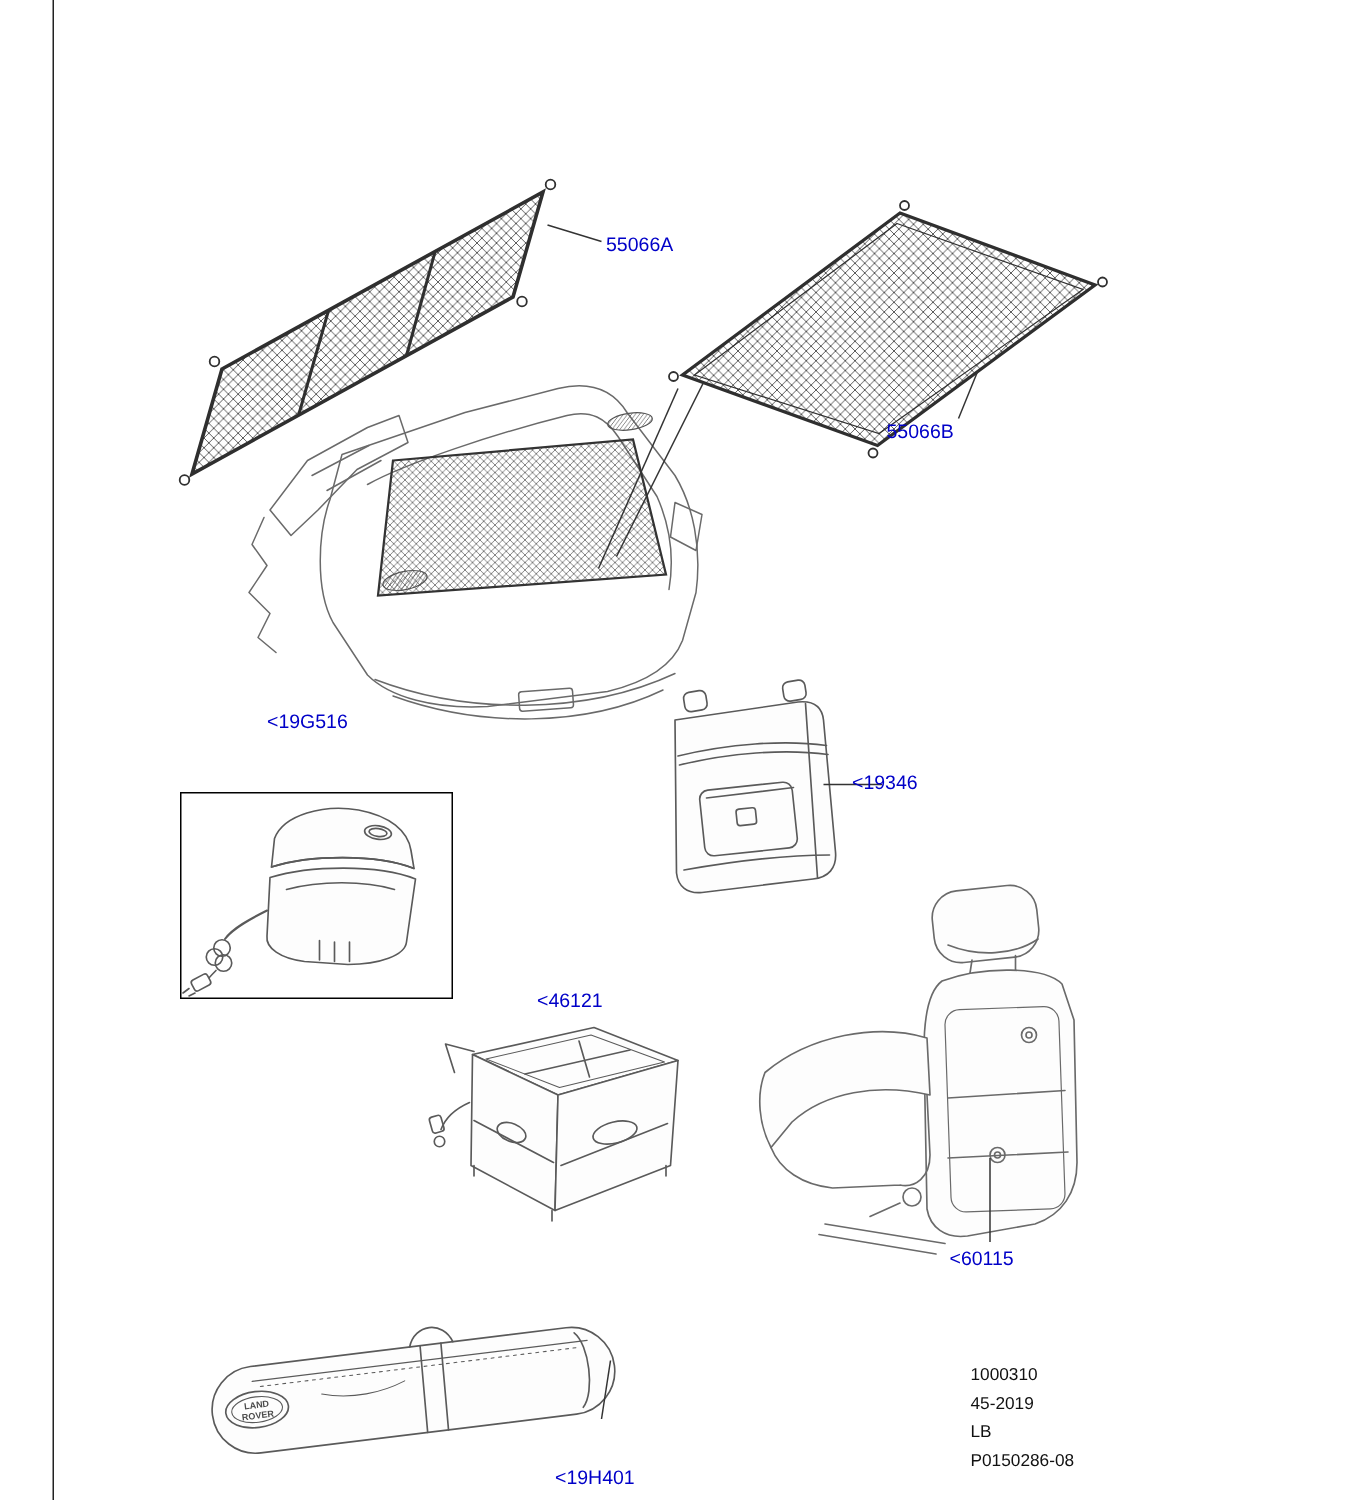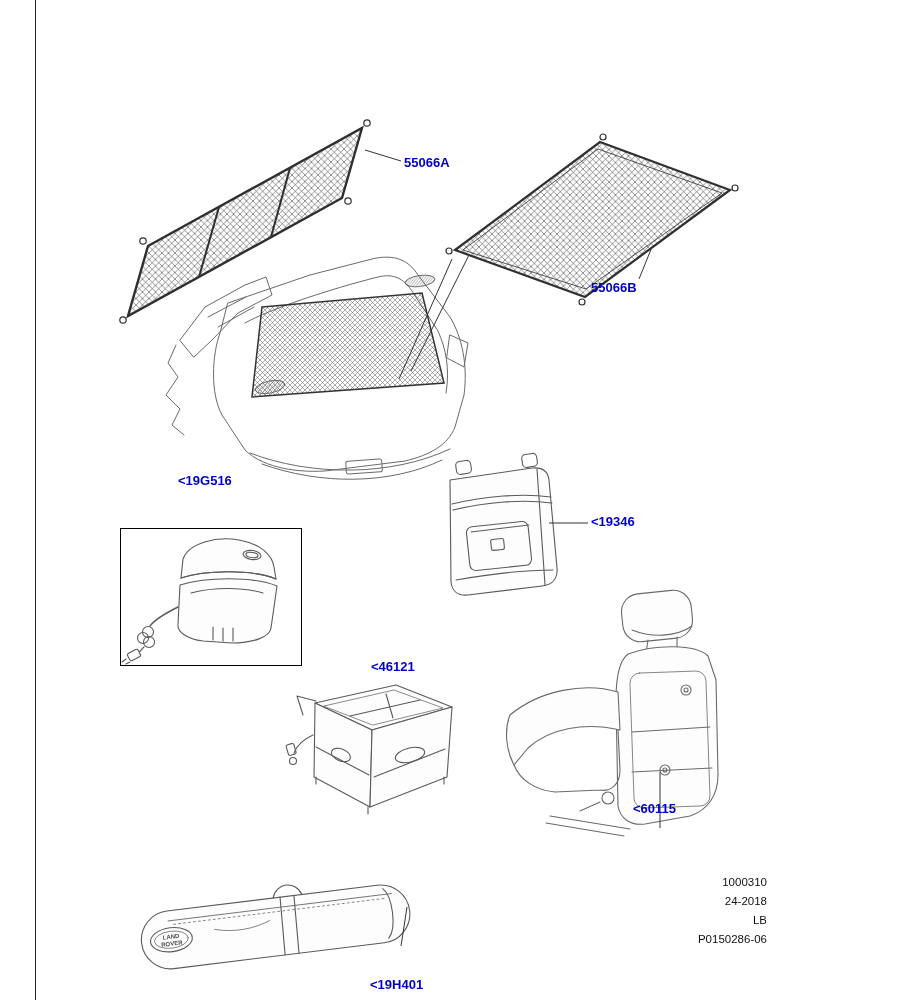--- a/index.html
+++ b/index.html
@@ -1,22 +1,22 @@
 <!DOCTYPE html>
 <html><head>
 <meta charset="utf-8">
 <style>
   * { margin:0; padding:0; box-sizing:border-box; }
   html,body { width:913px; height:1000px; background:#ffffff; font-family:"Liberation Sans", sans-serif; }
   .canvas { position:relative; width:913px; height:1000px; overflow:hidden; background:#fff; }
   .part { position:absolute; }
   .overlay { position:absolute; left:0; top:0; pointer-events:none; }
-  .part-label { position:absolute; color:#0000c8; font-weight:bold; font-size:13px; white-space:nowrap; cursor:pointer; }
+  .part-label { position:absolute; color:#0000c8; font-weight:normal; font-size:13px; white-space:nowrap; cursor:pointer; }
   .frame-box { position:absolute; border:1px solid #000; background:#fff; }
-  .footer-block { position:absolute; left:647px; top:873px; width:120px; text-align:right; font-size:11.5px; color:#111; line-height:19px; }
+  .footer-block { position:absolute; left:647px; top:908px; width:120px; text-align:left; font-size:11.5px; color:#111; line-height:19px; }
   .vrule { position:absolute; left:35px; top:0; width:1px; height:1000px; background:#222; }
   svg { display:block; overflow:visible; }
 </style>
 </head>
 <body>
 
 <div class="canvas">
 
   <div class="vrule"></div>
 
@@ -172,25 +172,25 @@
       <line x1="469" y1="255" x2="411" y2="371"></line>
       <line x1="549" y1="523" x2="588" y2="523"></line>
       <line x1="660" y1="828" x2="660" y2="772"></line>
       <line x1="401" y1="946" x2="407" y2="907"></line>
     </g>
   </svg>
 
   <div class="part-label" style="left:404px;top:155px">55066A</div>
   <div class="part-label" style="left:591px;top:280px">55066B</div>
   <div class="part-label" style="left:178px;top:473px">&lt;19G516</div>
-  <div class="part-label" style="left:591px;top:514px">&lt;19346</div>
-  <div class="part-label" style="left:371px;top:659px">&lt;46121</div>
-  <div class="part-label" style="left:633px;top:801px">&lt;60115</div>
+  <div class="part-label" style="left:568px;top:514px">&lt;19346</div>
+  <div class="part-label" style="left:358px;top:659px">&lt;46121</div>
+  <div class="part-label" style="left:633px;top:831px">&lt;60115</div>
   <div class="part-label" style="left:370px;top:977px">&lt;19H401</div>
 
   <div class="footer-block">
     <div>1000310</div>
-    <div>24-2018</div>
+    <div>45-2019</div>
     <div>LB</div>
-    <div>P0150286-06</div>
+    <div>P0150286-08</div>
   </div>
 
 </div>
 
 </body></html>

